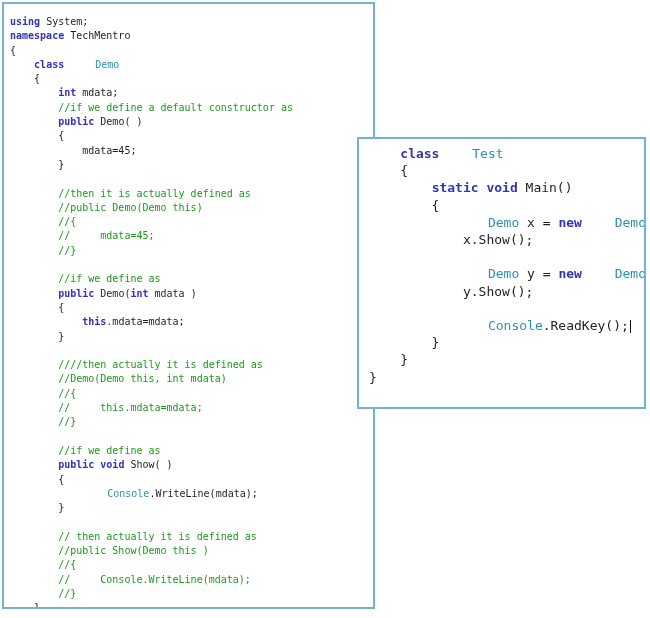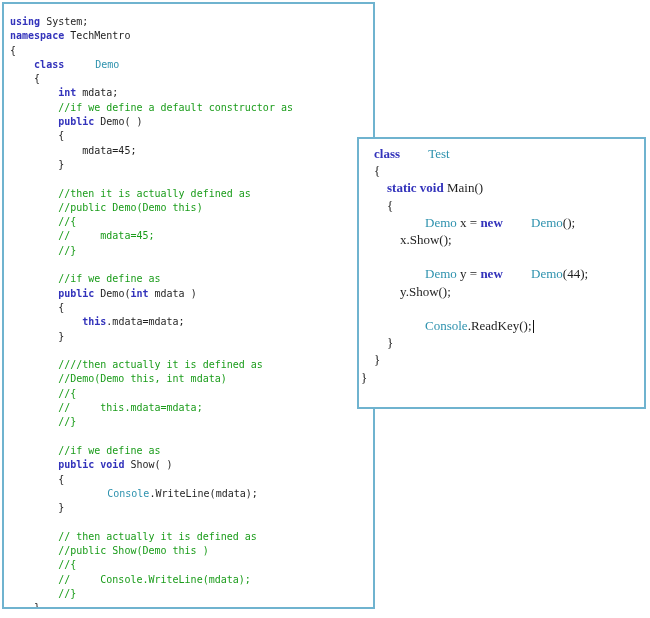--- a/index.html
+++ b/index.html
@@ -39,24 +39,23 @@
   .code {
     margin: 0;
     white-space: pre;
   }
   #left-panel .code {
     padding: 11px 0 0 6px;
     font-size: 10px;
     line-height: 14.3px;
   }
   #right-panel .code {
-    padding: 6px 0 0 2px;
+    padding: 6px 0 0 10px;
     font-size: 13px;
     line-height: 17.2px;
-    font-family: Liberation Serif, serif;
   }
   .line {
     white-space: pre;
     min-height: 1em;
   }
   .tok-k { color: var(--kw-color, #3333bb); font-weight: bold; }
   .tok-t { color: var(--type-color, #2e92ae); margin-left: 25px; }
   .tok-c { color: var(--comment-color, #1a9c1a); }
   .tok-p { color: var(--plain-color, #1f1f1f); }
   .caret {

